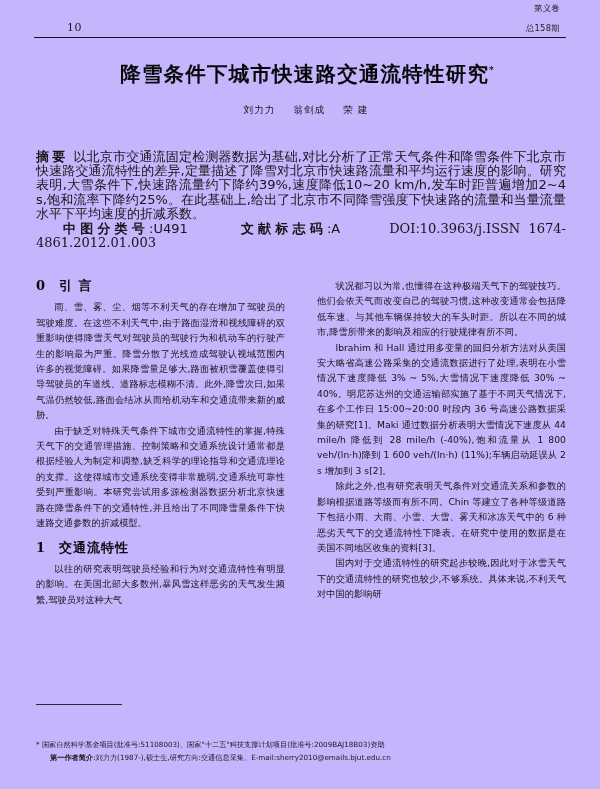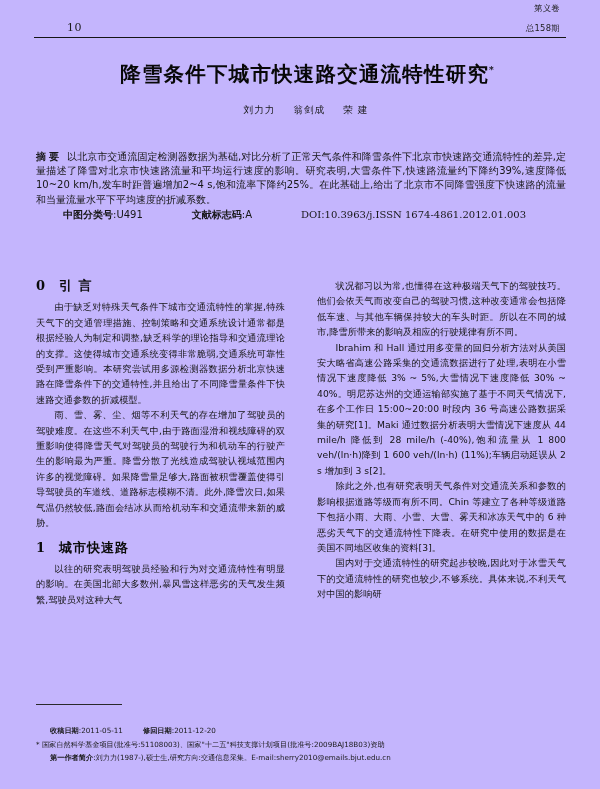--- a/index.html
+++ b/index.html
@@ -95,21 +95,21 @@
     font-size: 7.8px;
     letter-spacing: 0.5px;
     color: #1d1d1d;
   }
   
   .abstract-block {
     position: absolute;
     top: 150px;
     left: 36px;
     right: 34px;
-    font-size: 10px;
+    font-size: 13px;
     line-height: 14.2px;
     color: #161616;
     text-align: justify;
   }
   .abs-row { display: block; }
   .lbl {
     font-weight: bold;
     letter-spacing: 3px;
     margin-right: 5px;
   }
@@ -218,37 +218,36 @@
       <span class="seg"><b>中图分类号</b>:<span>U491</span></span><span class="seg"><b>文献标志码</b>:<span>A</span></span><span class="seg doi"><span class="en">DOI</span>:<span class="en">10.3963/j.ISSN 1674-4861.2012.01.003</span></span>
     </div>
   </div>
 
   <div class="columns">
 
     <div class="col">
       <div class="sec-head first">
         <span class="num">0</span><span>引  言</span>
       </div>
+      <p class="para">雨、雪、雾、尘、烟等不利天气的存在增加了驾驶员的驾驶难度。在这些不利天气中,由于路面湿滑和视线障碍的双重影响使得降雪天气对驾驶员的驾驶行为和机动车的行驶产生的影响最为严重。降雪分散了光线造成驾驶认视域范围内许多的视觉障碍。如果降雪量足够大,路面被积雪覆盖使得引导驾驶员的车道线、道路标志模糊不清。此外,降雪次日,如果气温仍然较低,路面会结冰从而给机动车和交通流带来新的威胁。</p>
       <p class="para">由于缺乏对特殊天气条件下城市交通流特性的掌握,特殊天气下的交通管理措施、控制策略和交通系统设计通常都是根据经验人为制定和调整,缺乏科学的理论指导和交通流理论的支撑。这使得城市交通系统变得非常脆弱,交通系统可靠性受到严重影响。本研究尝试用多源检测器数据分析北京快速路在降雪条件下的交通特性,并且给出了不同降雪量条件下快速路交通参数的折减模型。</p>
-      <p class="para">雨、雪、雾、尘、烟等不利天气的存在增加了驾驶员的驾驶难度。在这些不利天气中,由于路面湿滑和视线障碍的双重影响使得降雪天气对驾驶员的驾驶行为和机动车的行驶产生的影响最为严重。降雪分散了光线造成驾驶认视域范围内许多的视觉障碍。如果降雪量足够大,路面被积雪覆盖使得引导驾驶员的车道线、道路标志模糊不清。此外,降雪次日,如果气温仍然较低,路面会结冰从而给机动车和交通流带来新的威胁。</p>
       <div class="sec-head">
-        <span class="num">1</span><span>城市快速路</span>
+        <span class="num">1</span><span>交通流特性</span>
       </div>
       <p class="para">以往的研究表明驾驶员经验和行为对交通流特性有明显的影响。在美国北部大多数州,暴风雪这样恶劣的天气发生频繁,驾驶员对这种大气</p>
     </div>
 
     <div class="col">
       <p class="para">状况都习以为常,也懂得在这种极端天气下的驾驶技巧。他们会依天气而改变自己的驾驶习惯,这种改变通常会包括降低车速、与其他车辆保持较大的车头时距。所以在不同的城市,降雪所带来的影响及相应的行驶规律有所不同。</p>
       <p class="para">Ibrahim 和 Hall 通过用多变量的回归分析方法对从美国安大略省高速公路采集的交通流数据进行了处理,表明在小雪情况下速度降低 3% ~ 5%,大雪情况下速度降低 30% ~ 40%。明尼苏达州的交通运输部实施了基于不同天气情况下,在多个工作日 15:00~20:00 时段内 36 号高速公路数据采集的研究[1]。Maki 通过数据分析表明大雪情况下速度从 44 mile/h 降低到 28 mile/h (-40%),饱和流量从 1 800 veh/(ln·h)降到 1 600 veh/(ln·h) (11%);车辆启动延误从 2 s 增加到 3 s[2]。</p>
       <p class="para">除此之外,也有研究表明天气条件对交通流关系和参数的影响根据道路等级而有所不同。Chin 等建立了各种等级道路下包括小雨、大雨、小雪、大雪、雾天和冰冻天气中的 6 种恶劣天气下的交通流特性下降表。在研究中使用的数据是在美国不同地区收集的资料[3]。</p>
       <p class="para">国内对于交通流特性的研究起步较晚,因此对于冰雪天气下的交通流特性的研究也较少,不够系统。具体来说,不利天气对中国的影响研</p>
     </div>
 
   </div>
 
   <div class="foot-rule"></div>
   <div class="footnotes">
-    <span class="fn indent"><b>收稿日期</b>:<span>2011-05-11</span><span class="gap"></span><b>修回日期</b>:<span>2011-12-20</span></span>
     <span class="fn">* 国家自然科学基金项目(批准号:51108003)、国家"十二五"科技支撑计划项目(批准号:2009BAJ18B03)资助</span>
     <span class="fn indent"><b>第一作者简介</b>:<span>刘力力(1987-),硕士生,研究方向:交通信息采集。E-mail:sherry2010@emails.bjut.edu.cn</span></span>
   </div>
 
 </div>
 
 </body></html>

